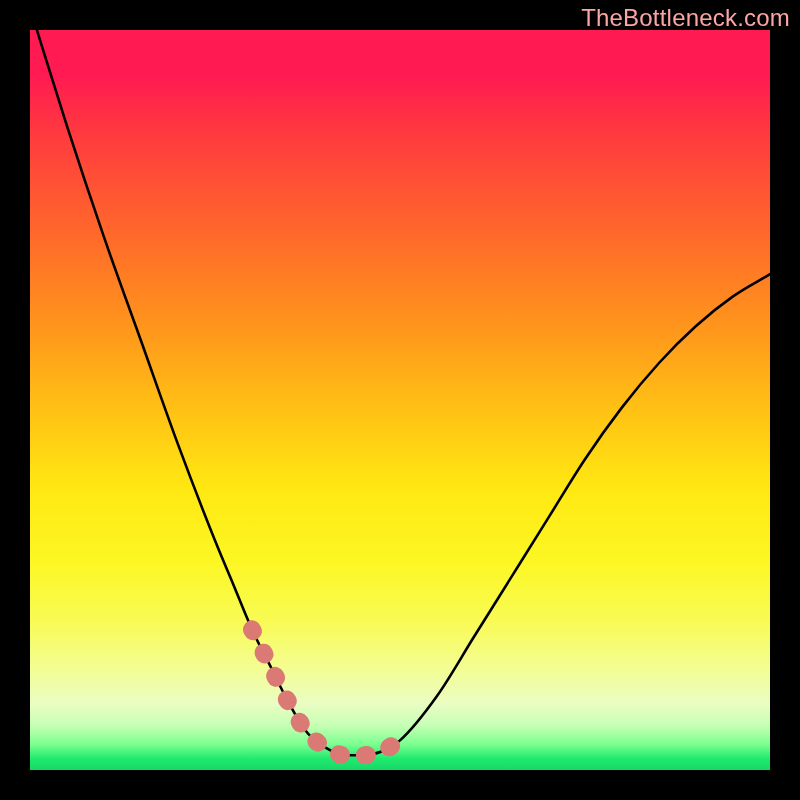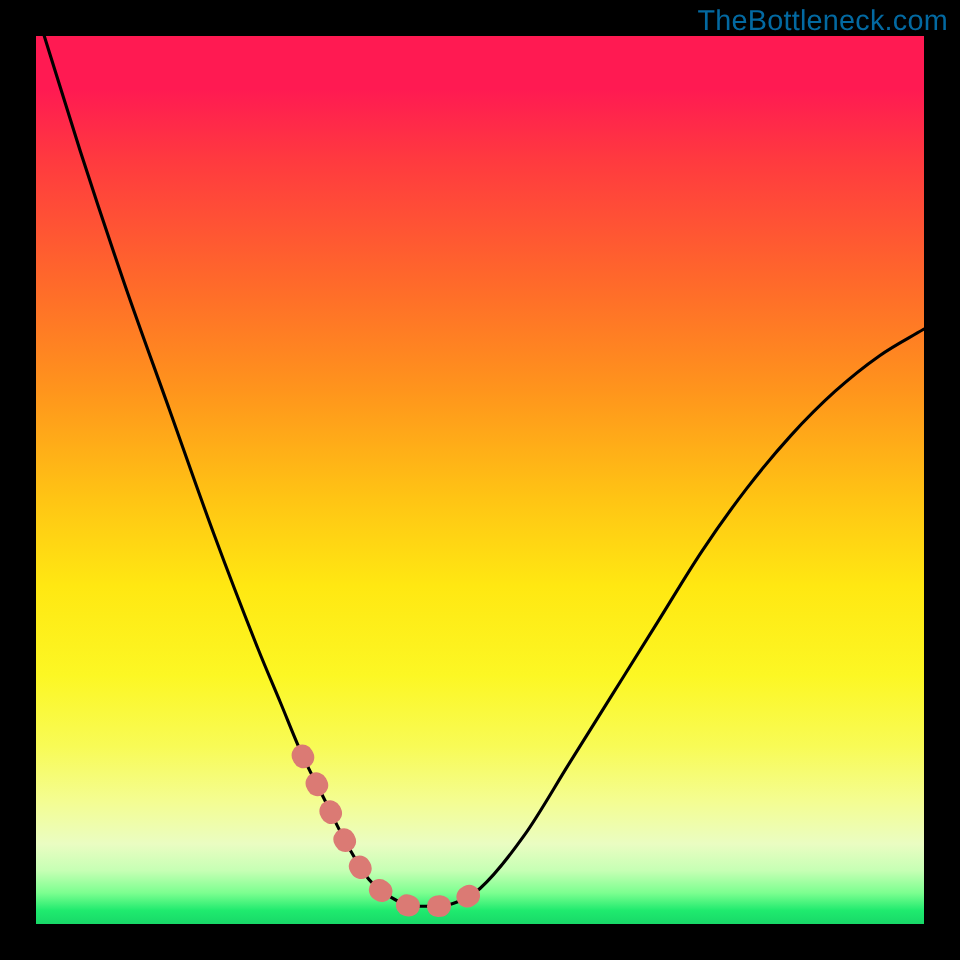--- a/index.html
+++ b/index.html
@@ -49,21 +49,21 @@
       #c6ffb4 94%,
       #7cff90 96.5%,
       #1fea6e 98.5%,
       #18d868 100%
     );
   }
   .watermark {
     position: absolute;
     top: 4px;
     right: 10px;
-    color: #0369a1;
+    color: #fca5a5;
     font-size: 24px;
     font-weight: 500;
     letter-spacing: 0.2px;
     user-select: none;
   }
   svg.curve {
     position: absolute;
     left: 0;
     top: 0;
     width: 740px;

